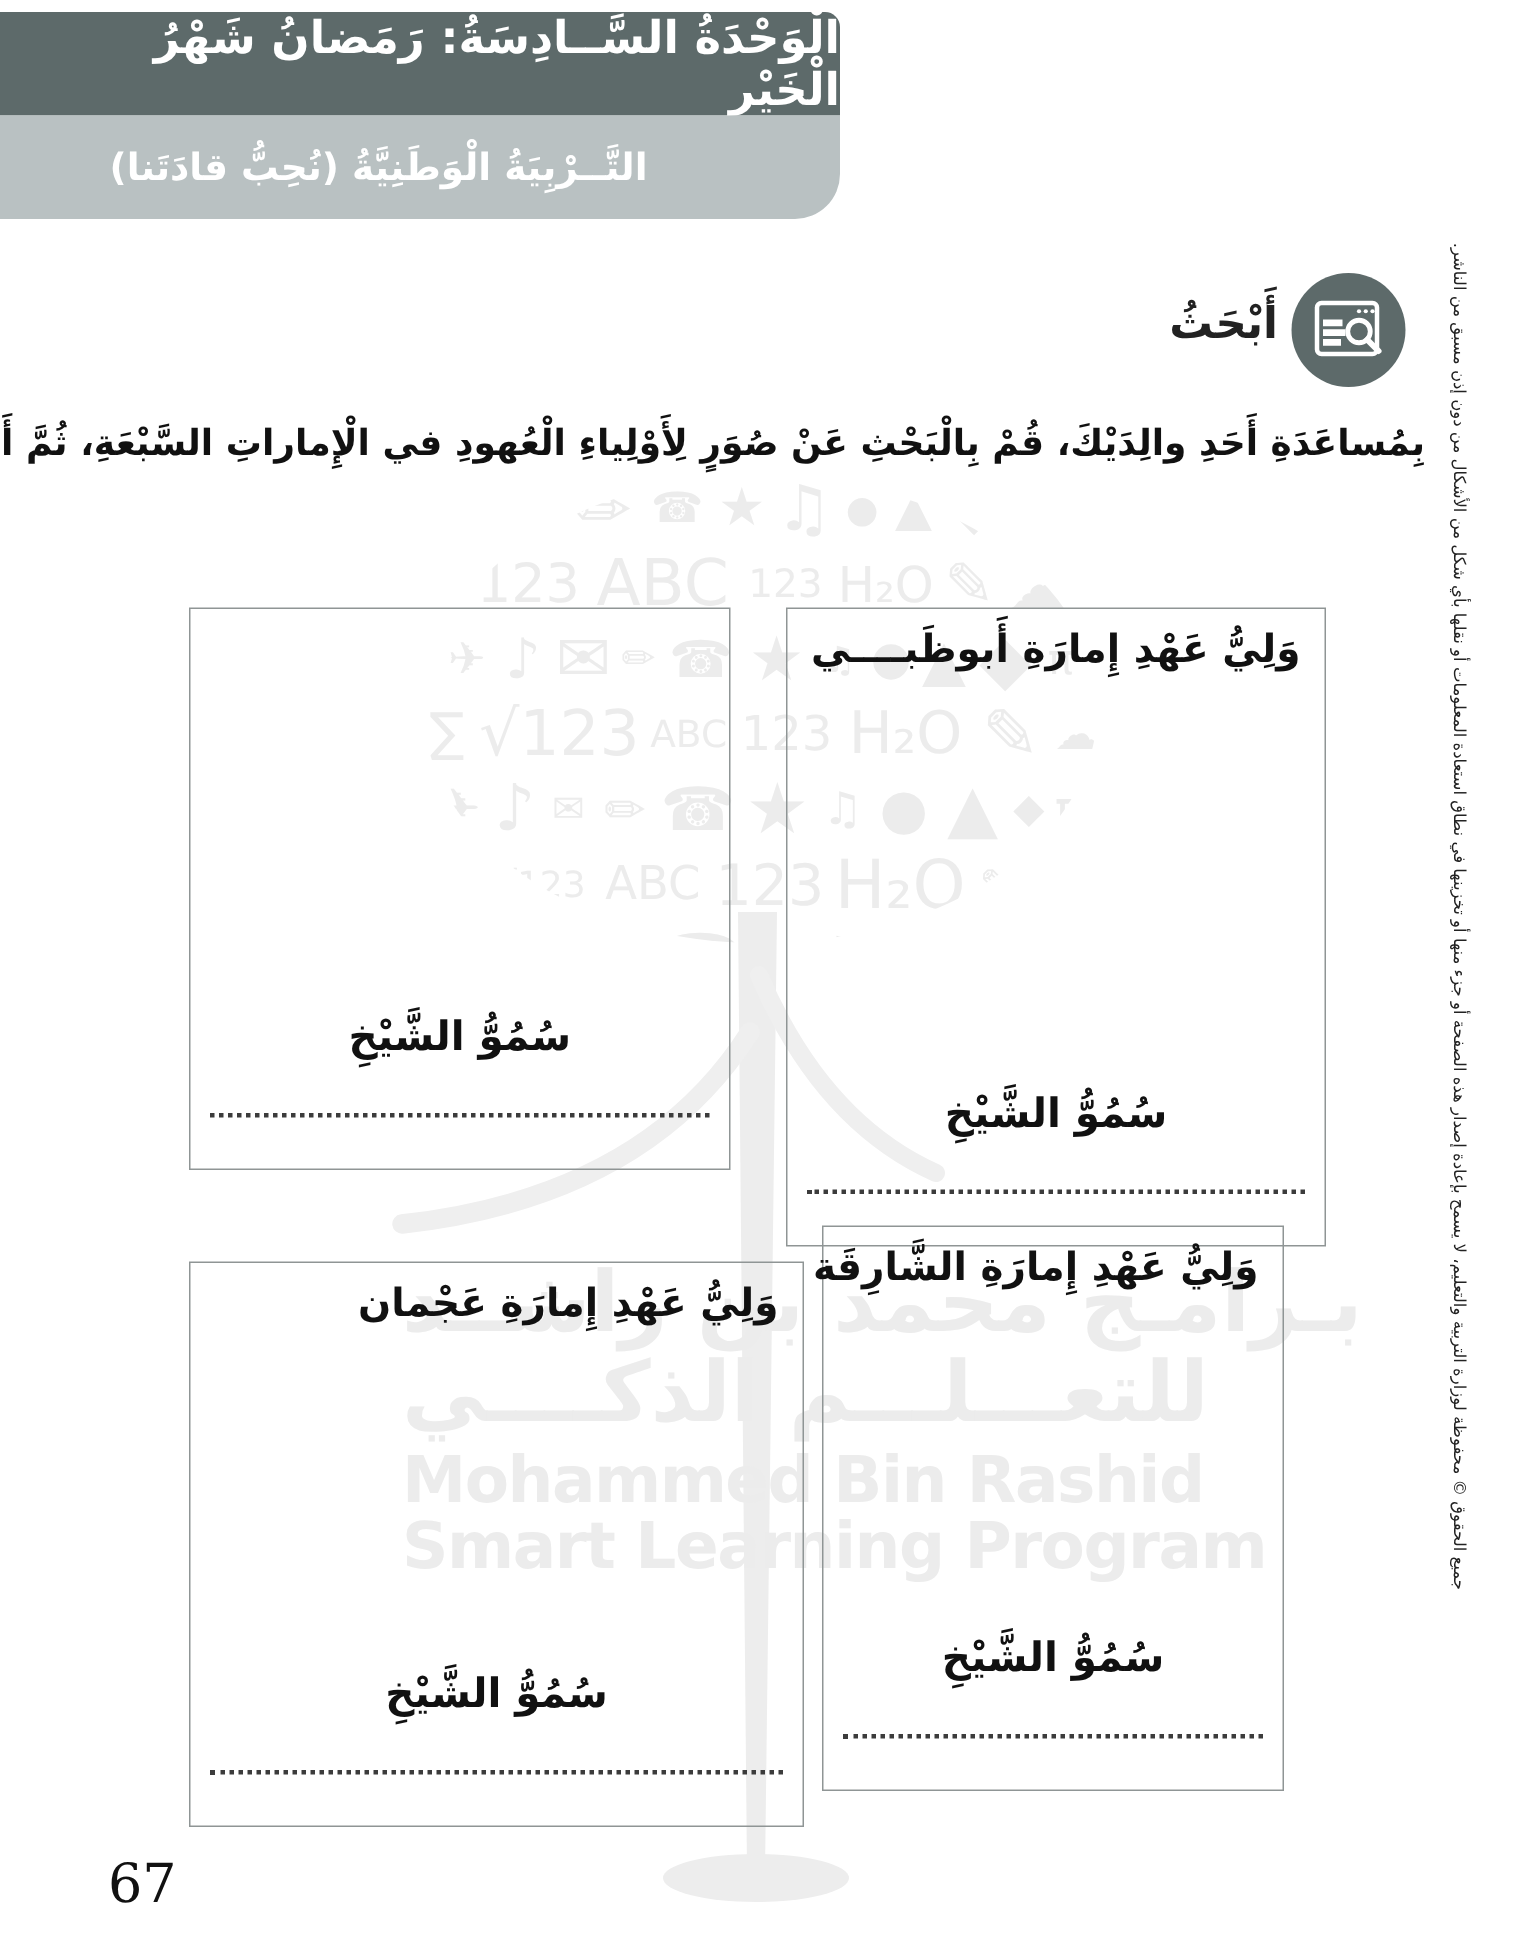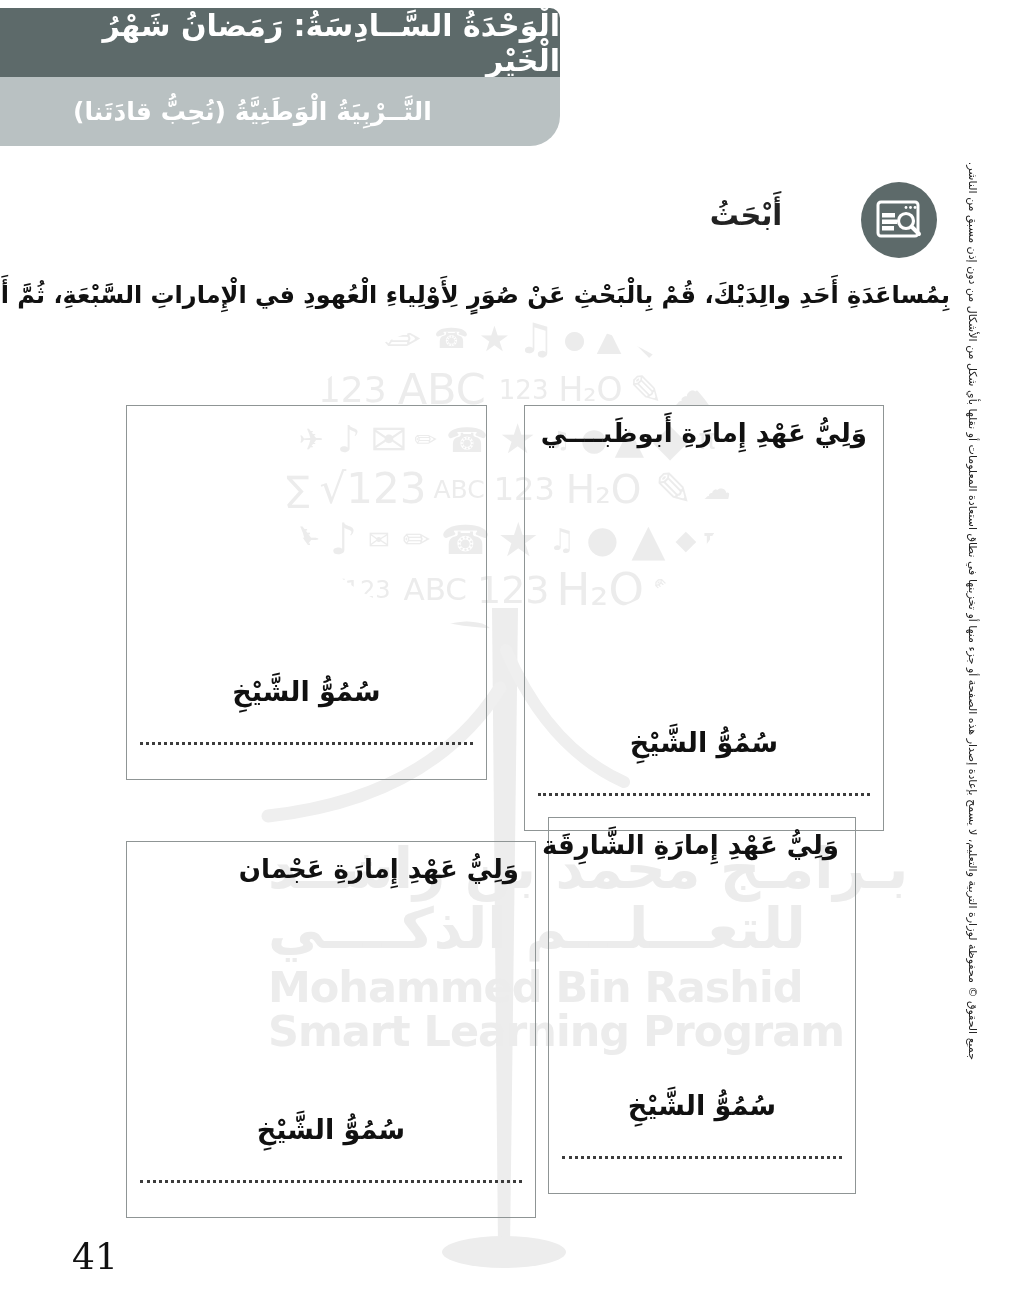--- a/index.html
+++ b/index.html
@@ -39,21 +39,21 @@
   .band-light .band-text { padding-left:73px; }
 
   
   .search-circle {
     position:absolute; left:861px; top:182px; width:76px; height:76px;
     background:#5d6a6a; border-radius:50%; z-index:2;
     display:flex; align-items:center; justify-content:center;
   }
   .search-label {
     position:absolute; left:640px; top:198px; width:212px; z-index:2;
-    direction:rtl; text-align:center; font-size:29px; font-weight:bold; color:#222;
+    direction:rtl; text-align:right; font-size:29px; font-weight:bold; color:#222;
   }
   .instructions {
     position:absolute; right:70px; top:274px; width:880px; z-index:2;
     direction:rtl; text-align:right; color:#111;
     font-size:24px; font-weight:bold; line-height:43px;
   }
   .instructions div { white-space:nowrap; }
 
   
   .pbox { position:absolute; border:1.5px solid #8f9595; background:transparent; z-index:1; }
@@ -216,15 +216,15 @@
     <div class="pbox-dotline"></div>
   </div>
   <div class="pbox pbox-bl">
     <div class="pbox-title">وَلِيُّ عَهْدِ إِمارَةِ عَجْمان</div>
     <div class="pbox-sheikh">سُمُوُّ الشَّيْخِ</div>
     <div class="pbox-dotline"></div>
   </div>
 
   <div class="side-copyright">جميع الحقوق © محفوظة لوزارة التربية والتعليم، لا يسمح بإعادة إصدار هذه الصفحة أو جزء منها أو تخزينها في نطاق استعادة المعلومات أو نقلها بأي شكل من الأشكال من دون إذن مسبق من الناشر.</div>
 
-  <div class="page-number">41</div>
+  <div class="page-number">67</div>
 
 </div>
 
 </body></html>

